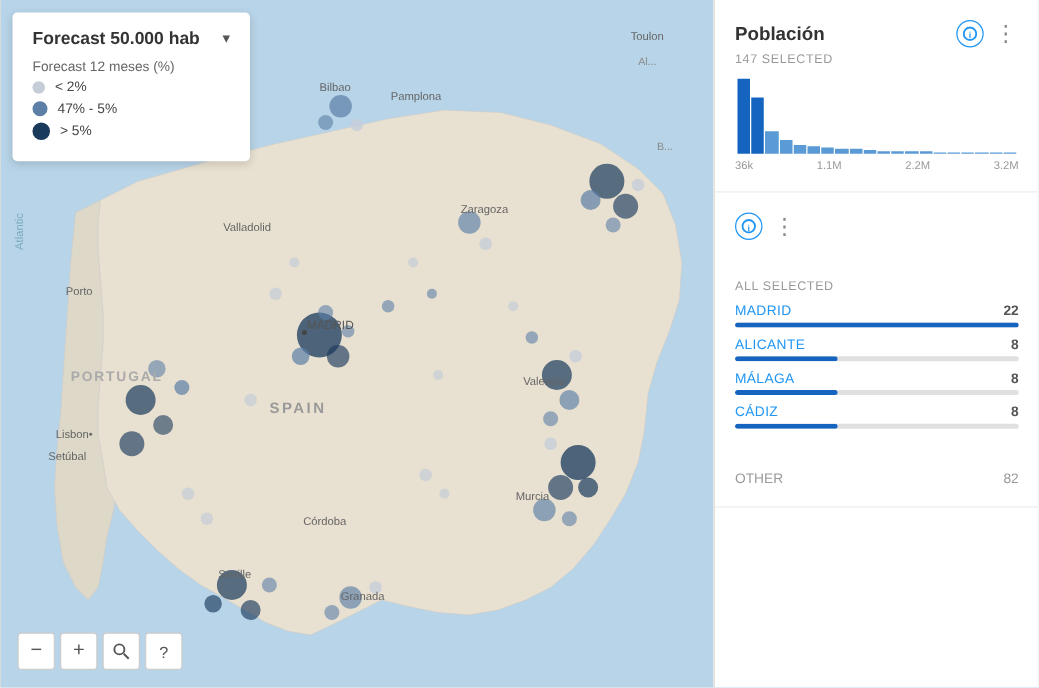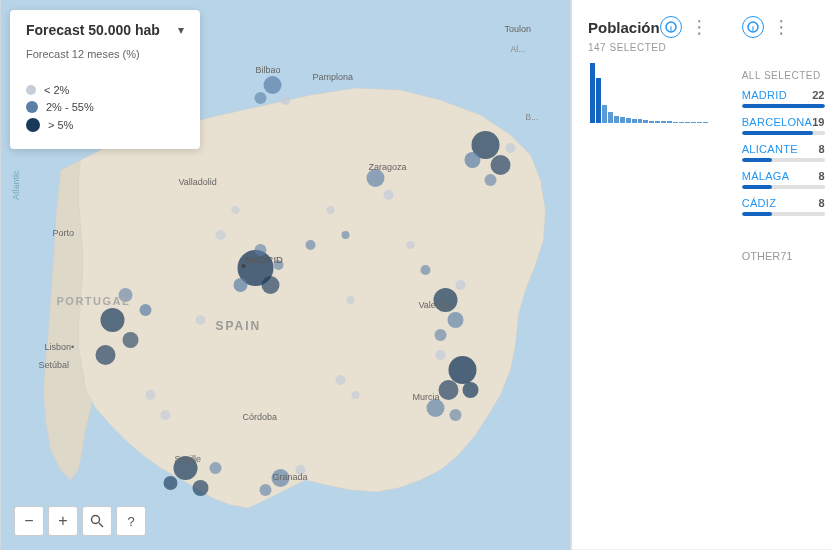--- a/index.html
+++ b/index.html
@@ -62,21 +62,21 @@
 
     .legend-chevron {
       color: #555;
       font-size: 12px;
       cursor: pointer;
     }
 
     .legend-subtitle {
       font-size: 11px;
       color: #666;
-      margin-bottom: 24px;
+      margin-bottom: 4px;
     }
 
     .legend-item {
       display: flex;
       align-items: center;
       gap: 8px;
       margin-bottom: 5px;
     }
 
     .legend-dot {
@@ -115,21 +115,21 @@
       color: #555;
       font-weight: 300;
     }
 
     
     .sidebar {
       width: 260px;
       background: white;
       border-left: 1px solid #e0e0e0;
       display: flex;
-      flex-direction: row;
+      flex-direction: column;
       overflow-y: auto;
     }
 
     .sidebar-section {
       padding: 16px;
       border-bottom: 1px solid #eee;
     }
 
     .section-header {
       display: flex;
@@ -251,20 +251,21 @@
     }
 
     .province-bar-fill {
       height: 100%;
       background: #1565c0;
       border-radius: 2px;
     }
 
     .other-row {
       display: flex;
+      justify-content: space-between;
       padding-top: 6px;
       margin-top: 28px;
     }
 
     .other-label {
       font-size: 11px;
       color: #999;
     }
 
     .other-count {
@@ -376,21 +377,21 @@
         <span class="legend-title">Forecast 50.000 hab</span>
         <span class="legend-chevron">▾</span>
       </div>
       <div class="legend-subtitle">Forecast 12 meses (%)</div>
       <div class="legend-item">
         <div class="legend-dot" style="background:#c5cdd9; width:10px; height:10px;"></div>
         <span class="legend-label">&lt; 2%</span>
       </div>
       <div class="legend-item">
         <div class="legend-dot" style="background:#5b7fa6; width:12px; height:12px;"></div>
-        <span class="legend-label">2% - 55%</span>
+        <span class="legend-label">47% - 5%</span>
       </div>
       <div class="legend-item">
         <div class="legend-dot" style="background:#1a3a5c; width:14px; height:14px;"></div>
         <span class="legend-label">&gt; 5%</span>
       </div>
     </div>
 
     <div class="map-controls">
       <button class="map-btn">−</button>
       <button class="map-btn">+</button>
@@ -439,20 +440,26 @@
       <div class="hist-bar" style="height:4%; background:#5b9bd5;"></div>
       <div class="hist-bar" style="height:3%; background:#5b9bd5;"></div>
       <div class="hist-bar" style="height:3%; background:#5b9bd5;"></div>
       <div class="hist-bar" style="height:2%; background:#5b9bd5;"></div>
       <div class="hist-bar" style="height:2%; background:#5b9bd5;"></div>
       <div class="hist-bar" style="height:2%; background:#5b9bd5;"></div>
       <div class="hist-bar" style="height:2%; background:#5b9bd5;"></div>
       <div class="hist-bar" style="height:2%; background:#5b9bd5;"></div>
       <div class="hist-bar" style="height:1%; background:#5b9bd5;"></div>
     </div>
+    <div class="hist-labels">
+      <span>36k</span>
+      <span>1.1M</span>
+      <span>2.2M</span>
+      <span>3.2M</span>
+    </div>
   </div>
 
   <div class="sidebar-section">
     <div class="section-header">
       <div class="section-icons">
         <div class="icon-btn">
           <svg width="12" height="12" viewBox="0 0 12 12">
             <circle cx="6" cy="6" r="5" stroke="#2196f3" stroke-width="1.5" fill="none"></circle>
             <text x="6" y="9.5" text-anchor="middle" font-size="7" fill="#2196f3" font-weight="bold">i</text>
           </svg>
@@ -465,29 +472,20 @@
     <div class="province-item">
       <div class="province-row">
         <span class="province-name">MADRID</span>
         <span class="province-count">22</span>
       </div>
       <div class="province-bar-bg">
         <div class="province-bar-fill" style="width:100%;"></div>
       </div>
     </div>
 
-    <div class="province-item">
-      <div class="province-row">
-        <span class="province-name">BARCELONA</span>
-        <span class="province-count">19</span>
-      </div>
-      <div class="province-bar-bg">
-        <div class="province-bar-fill" style="width:86%;"></div>
-      </div>
-    </div>
 
     <div class="province-item">
       <div class="province-row">
         <span class="province-name">ALICANTE</span>
         <span class="province-count">8</span>
       </div>
       <div class="province-bar-bg">
         <div class="province-bar-fill" style="width:36%;"></div>
       </div>
     </div>
@@ -507,16 +505,16 @@
         <span class="province-name">CÁDIZ</span>
         <span class="province-count">8</span>
       </div>
       <div class="province-bar-bg">
         <div class="province-bar-fill" style="width:36%;"></div>
       </div>
     </div>
 
     <div class="other-row">
       <span class="other-label">OTHER</span>
-      <span class="other-count">71</span>
+      <span class="other-count">82</span>
     </div>
   </div>
 </div>
 
 </body></html>

